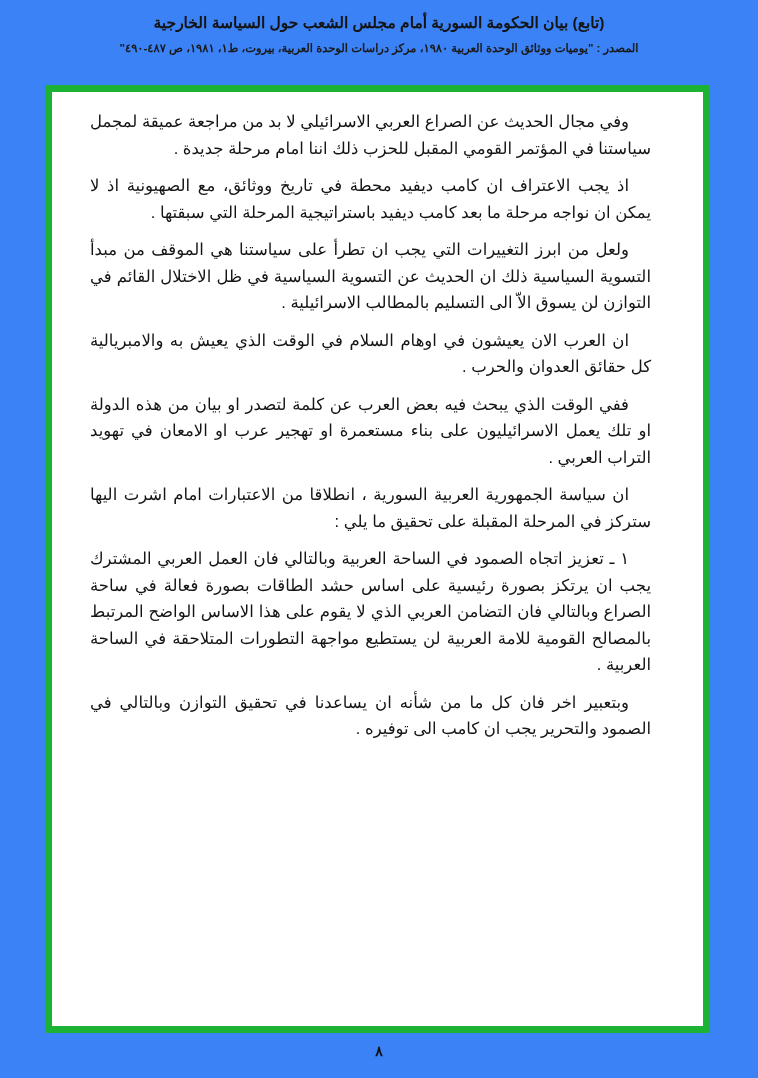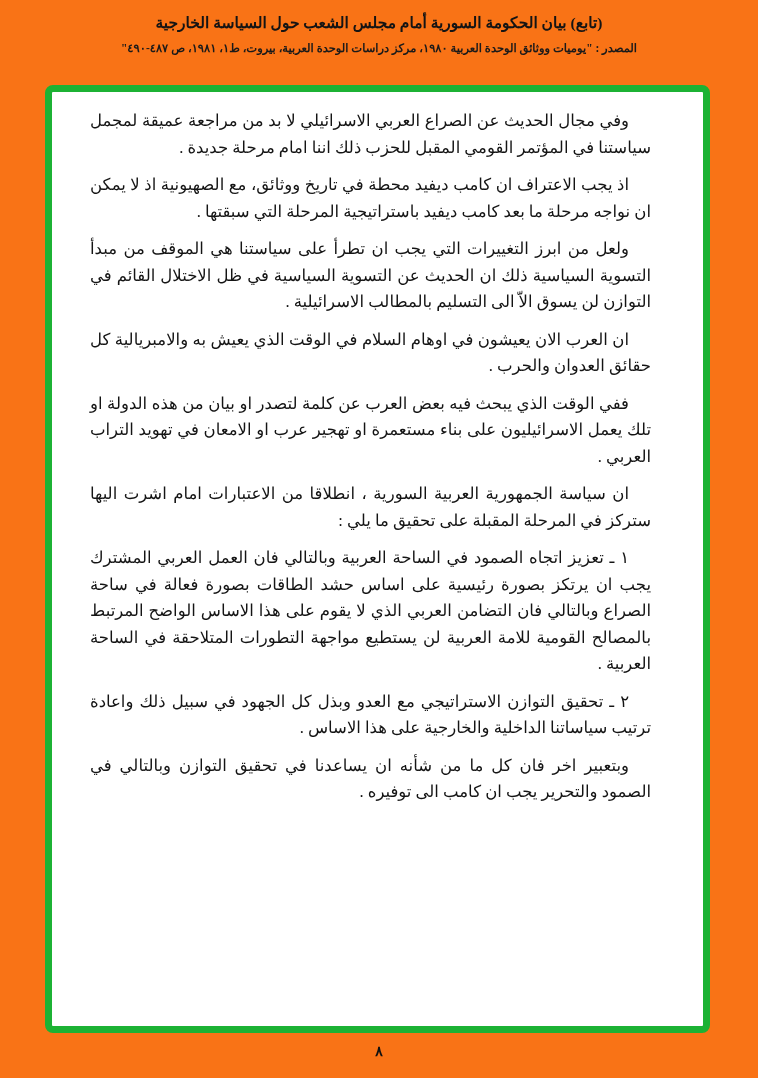--- a/index.html
+++ b/index.html
@@ -4,22 +4,22 @@
 <style>
   html, body {
     margin: 0;
     padding: 0;
     background: #ffffff;
   }
   .page {
     position: relative;
     width: 758px;
     height: 1078px;
-    background: #f97316;
-    font-family: Liberation Serif, serif;
+    background: #3b82f6;
+    font-family: Liberation Sans, sans-serif;
     color: #111111;
     overflow: hidden;
   }
   header.doc-header {
     position: absolute;
     top: 12px;
     left: 0;
     width: 758px;
     text-align: center;
     direction: rtl;
@@ -39,21 +39,21 @@
     color: #1a1a1a;
     width: 600px;
   }
   .frame {
     position: absolute;
     left: 45px;
     top: 85px;
     width: 651px;   
     height: 934px;  
     border: 7px solid #1cb234;
-    border-radius: 8px;
+    border-radius: 2px;
     background: #ffffff;
   }
   .body-text {
     position: absolute;
     top: 16px;
     right: 52px;
     left: 38px;
     direction: rtl;
     text-align: justify;
     font-size: 16.5px;
@@ -87,20 +87,19 @@
 
   <div class="frame" style="border-color: rgb(28, 178, 52);">
     <div class="body-text">
         <p class="para">وفي مجال الحديث عن الصراع العربي الاسرائيلي لا بد من مراجعة عميقة لمجمل سياستنا في المؤتمر القومي المقبل للحزب ذلك اننا امام مرحلة جديدة .</p>
         <p class="para">اذ يجب الاعتراف ان كامب ديفيد محطة في تاريخ ووثائق، مع الصهيونية اذ لا يمكن ان نواجه مرحلة ما بعد كامب ديفيد باستراتيجية المرحلة التي سبقتها .</p>
         <p class="para">ولعل من ابرز التغييرات التي يجب ان تطرأ على سياستنا هي الموقف من مبدأ التسوية السياسية ذلك ان الحديث عن التسوية السياسية في ظل الاختلال القائم في التوازن لن يسوق الاّ الى التسليم بالمطالب الاسرائيلية .</p>
         <p class="para">ان العرب الان يعيشون في اوهام السلام في الوقت الذي يعيش به والامبريالية كل حقائق العدوان والحرب .</p>
         <p class="para">ففي الوقت الذي يبحث فيه بعض العرب عن كلمة لتصدر او بيان من هذه الدولة او تلك يعمل الاسرائيليون على بناء مستعمرة او تهجير عرب او الامعان في تهويد التراب العربي .</p>
         <p class="para">ان سياسة الجمهورية العربية السورية ، انطلاقا من الاعتبارات امام اشرت اليها ستركز في المرحلة المقبلة على تحقيق ما يلي :</p>
         <p class="para">١ ـ تعزيز اتجاه الصمود في الساحة العربية وبالتالي فان العمل العربي المشترك يجب ان يرتكز بصورة رئيسية على اساس حشد الطاقات بصورة فعالة في ساحة الصراع وبالتالي فان التضامن العربي الذي لا يقوم على هذا الاساس الواضح المرتبط بالمصالح القومية للامة العربية لن يستطيع مواجهة التطورات المتلاحقة في الساحة العربية .</p>
-        <p class="para">٢ ـ تحقيق التوازن الاستراتيجي مع العدو وبذل كل الجهود في سبيل ذلك واعادة ترتيب سياساتنا الداخلية والخارجية على هذا الاساس .</p>
         <p class="para">وبتعبير اخر فان كل ما من شأنه ان يساعدنا في تحقيق التوازن وبالتالي في الصمود والتحرير يجب ان كامب الى توفيره .</p>
       </div>
   </div>
 
   <div class="page-number">٨</div>
 
 </div>
 
 </body></html>

